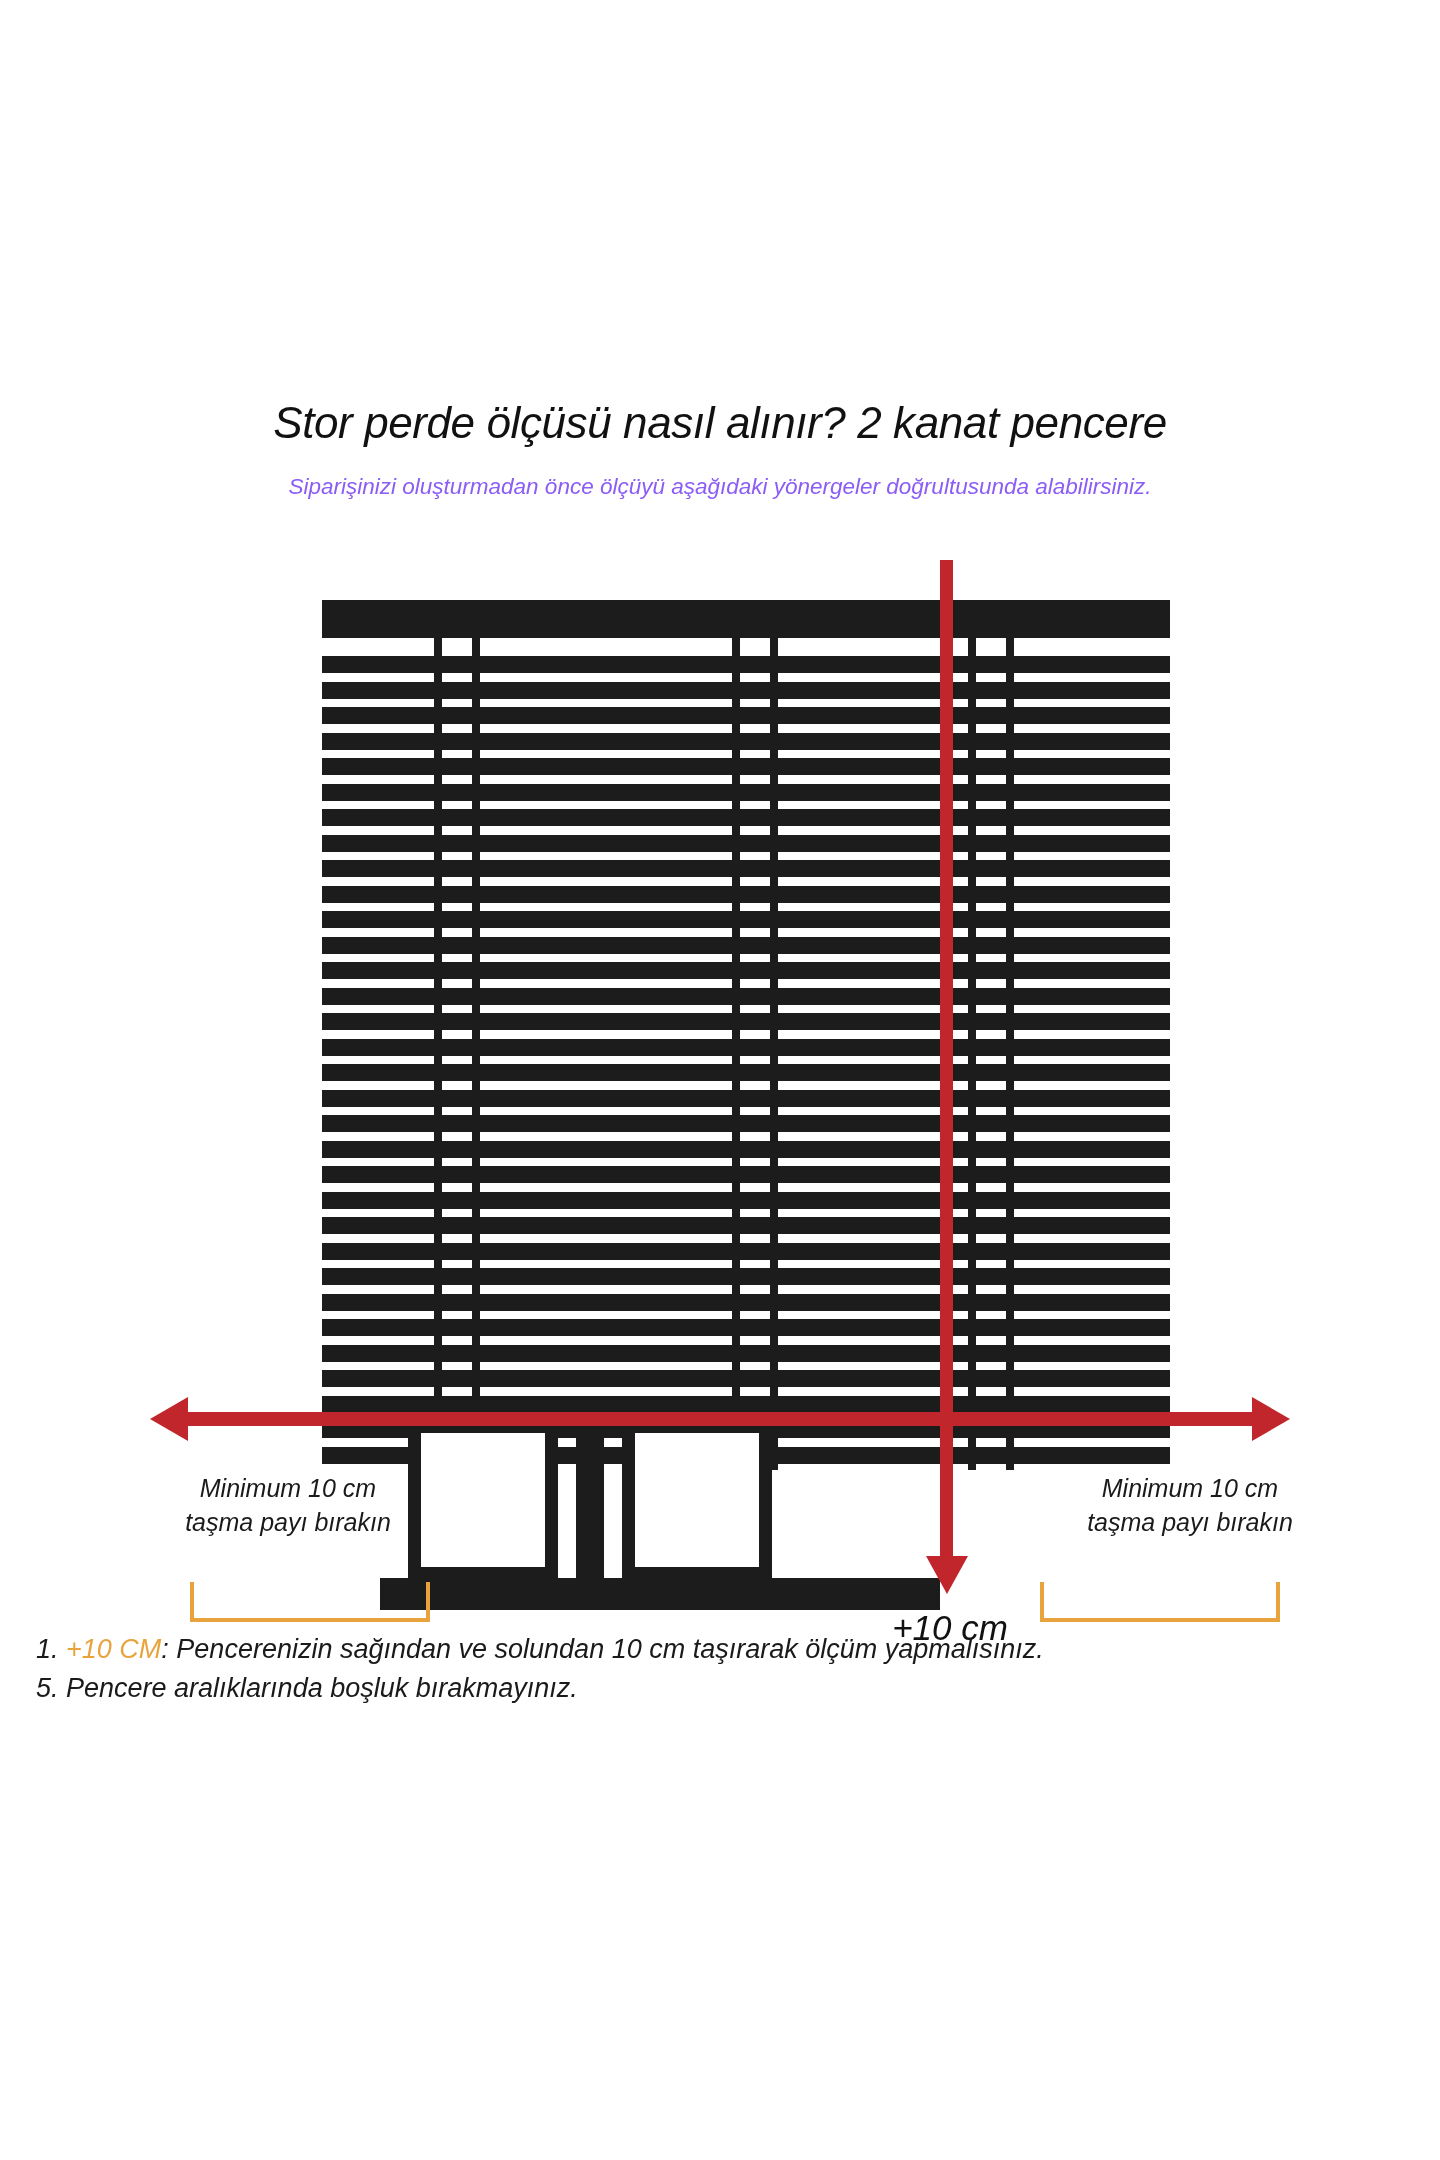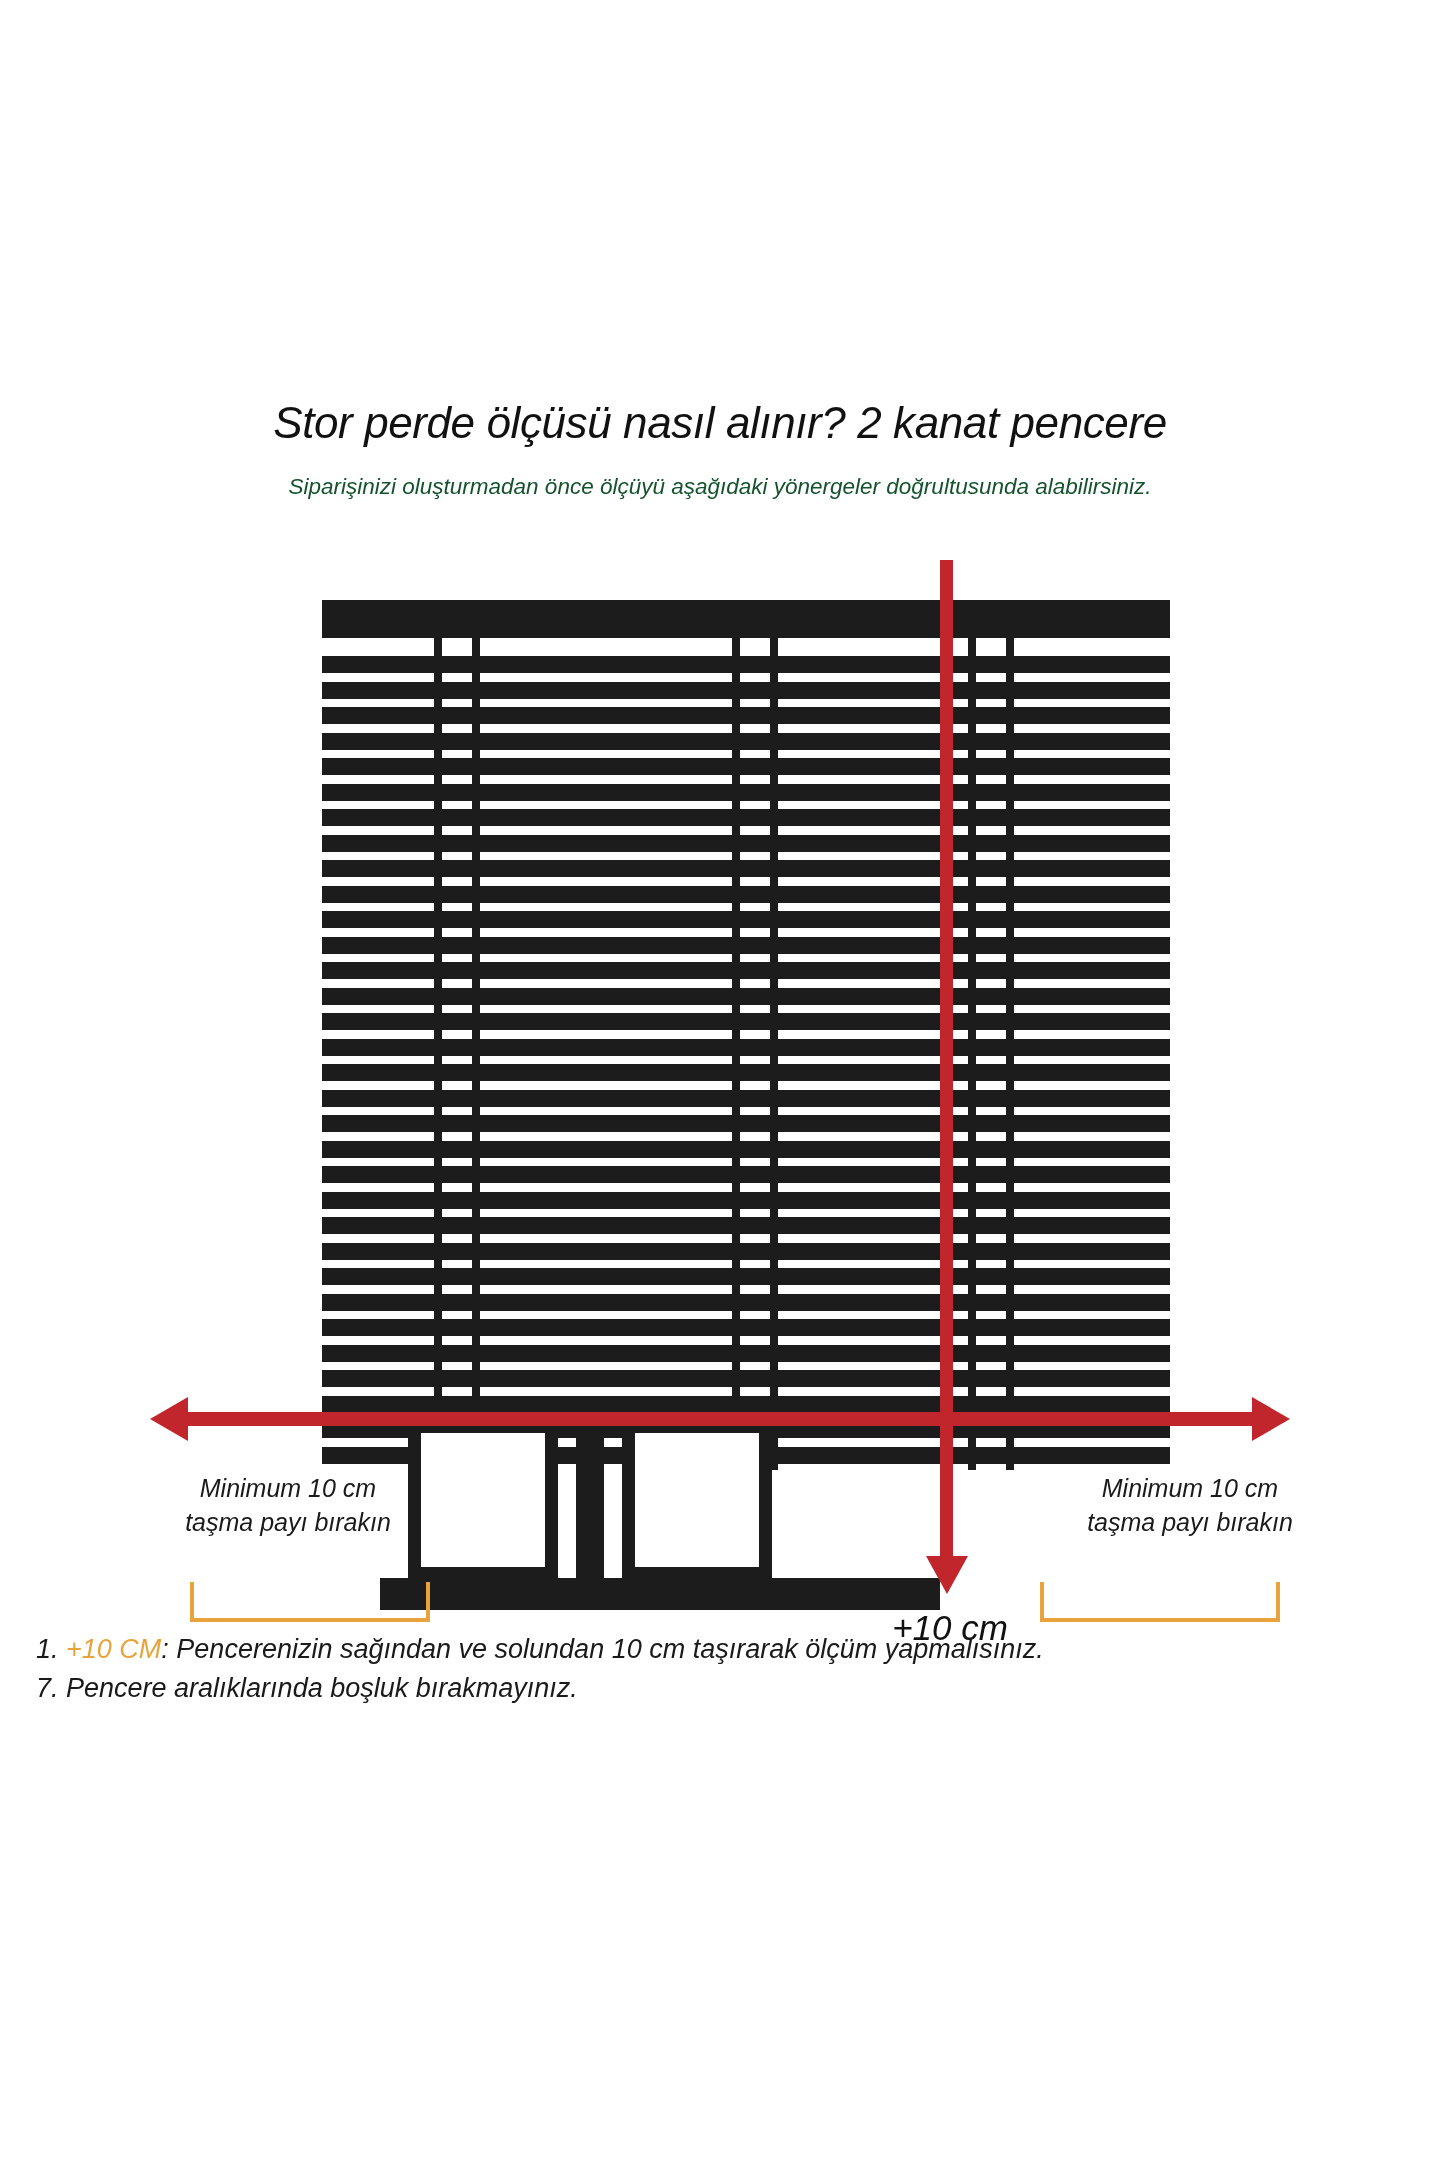--- a/index.html
+++ b/index.html
@@ -36,21 +36,21 @@
     font-size: 44px;
     font-weight: 400;
     letter-spacing: -0.4px;
     color: #111111;
     margin: 0;
     line-height: 1.15;
   }
   .subtitle {
     font-size: 22.5px;
     font-weight: 400;
-    color: #14532d;
+    color: #8b5cf6;
     margin: 0;
     padding-top: 24px;
     line-height: 1.2;
   }
 
   
   .diagram {
     position: absolute;
     left: 0;
     top: 560px;
@@ -324,16 +324,16 @@
     <div class="bracket right"></div>
 
     <div class="label-bottom">+10 cm</div>
   </div>
 
   <div class="notes">
     <div>
       <span>1.</span>
       <span class="hl">+10 CM</span><span>: Pencerenizin sağından ve solundan 10 cm taşırarak ölçüm yapmalısınız.</span>
     </div>
-    <div>7. Pencere aralıklarında boşluk bırakmayınız.</div>
+    <div>5. Pencere aralıklarında boşluk bırakmayınız.</div>
   </div>
 
 </div>
 
 </body></html>

